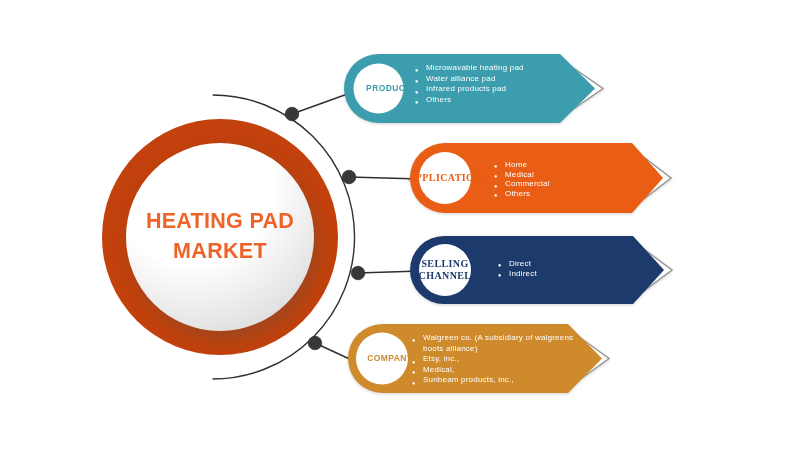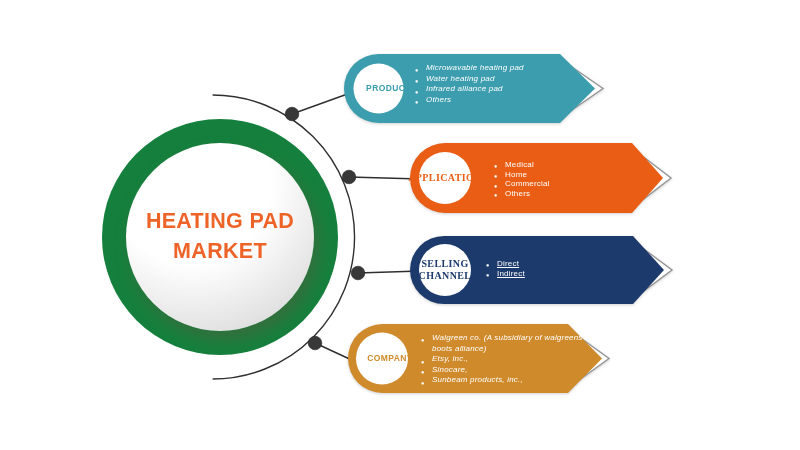--- a/index.html
+++ b/index.html
@@ -34,75 +34,75 @@
   .banner-label.small{font-size:10px;font-family:Liberation Serif, serif;}
   ul.items{
     position:absolute;margin:0;padding:0;list-style:none;color:#ffffff;
   }
   ul.items li{
     position:relative;padding-left:11px;font-size:8px;letter-spacing:0.2px;
   }
   ul.items li::before{
     content:"\25CF";position:absolute;left:0;top:2.4px;font-size:5.5px;color:#ffffff;
   }
-  .lh-a li{line-height:10.6px;font-style:italic;}
+  .lh-a li{line-height:10.6px;}
   .lh-b li{line-height:9.6px;}
   #items-product{left:71px;top:9px;width:180px;}
   #items-application{left:84px;top:17px;width:160px;}
-  #items-selling{left:76px;top:23px;width:130px;text-decoration:underline;}
-  #items-company{left:73px;top:9px;width:176px;}
+  #items-selling{left:88px;top:23px;width:130px;}
+  #items-company{left:64px;top:9px;width:176px;}
 </style>
 </head>
 <body>
 
 <div class="stage">
 
   <svg class="connector-layer" width="800" height="450" viewBox="0 0 800 450">
     <path d="M 212.6 95 A 142 142 0 0 1 212.6 379" fill="none" stroke-width="1.4" stroke="#2f2f2f"></path>
     <line x1="292" y1="114" x2="353" y2="92" stroke-width="1.4" stroke="#2f2f2f"></line>
     <line x1="349" y1="177" x2="420" y2="179" stroke-width="1.4" stroke="#2f2f2f"></line>
     <line x1="358" y1="273" x2="420" y2="271" stroke-width="1.4" stroke="#2f2f2f"></line>
     <line x1="315" y1="343" x2="356" y2="362" stroke-width="1.4" stroke="#2f2f2f"></line>
     <circle cx="292" cy="114" r="6.8" stroke-width="0.6" fill="#383838" stroke="#1f1f1f"></circle>
     <circle cx="349" cy="177" r="6.8" stroke-width="0.6" fill="#383838" stroke="#1f1f1f"></circle>
     <circle cx="358" cy="273" r="6.8" stroke-width="0.6" fill="#383838" stroke="#1f1f1f"></circle>
     <circle cx="315" cy="343" r="6.8" stroke-width="0.6" fill="#383838" stroke="#1f1f1f"></circle>
   </svg>
 
-  <div class="center-ring" style="background: #15803d;">
+  <div class="center-ring" style="background: #c2410c;">
     <div class="center-inner">
       <div class="center-title" style="color: rgb(238, 100, 40);">HEATING PAD MARKET</div>
     </div>
   </div>
 
   <div class="banner" style="left:344px;top:54px;width:262px;height:69px">
     <svg width="262" height="69" viewBox="0 0 262 69">
       <polygon points="212,2 259,34.5 212,67" fill="#ffffff" stroke-width="1.4" stroke="#949494"></polygon>
       <path d="M34.5,0 H216 L251,34.5 L216,69 H34.5 A34.5,34.5 0 0 1 34.5,0 Z" fill="#3b9dad"></path>
       <circle cx="34.5" cy="34.5" r="25" fill="#ffffff"></circle>
     </svg>
     <div class="banner-label" style="left: 19px; top: 10px; width: 51px; height: 49px; color: rgb(59, 157, 173);">PRODUCT</div>
     <ul class="items lh-a" id="items-product">
         <li>Microwavable heating pad</li>
-        <li>Water heating pad</li>
-        <li>Infrared alliance pad</li>
+        <li>Water alliance pad</li>
+        <li>Infrared products pad</li>
         <li>Others</li>
       </ul>
   </div>
 
   <div class="banner" style="left:410px;top:143px;width:263px;height:70px">
     <svg width="263" height="70" viewBox="0 0 263 70">
       <polygon points="218,2 261,35 218,68" fill="#ffffff" stroke-width="1.4" stroke="#949494"></polygon>
       <path d="M35,0 H222 L253,35 L222,70 H35 A35,35 0 0 1 35,0 Z" fill="#e95d14"></path>
       <circle cx="35" cy="35" r="26" fill="#ffffff"></circle>
     </svg>
     <div class="banner-label small" style="left: 8px; top: 10px; width: 54px; height: 50px; color: rgb(233, 93, 20);">APPLICATION</div>
     <ul class="items lh-b" id="items-application">
+        <li>Home</li>
         <li>Medical</li>
-        <li>Home</li>
         <li>Commercial</li>
         <li>Others</li>
       </ul>
   </div>
 
   <div class="banner" style="left:410px;top:236px;width:264px;height:76px">
     <svg width="264" height="68" viewBox="0 0 264 68">
       <polygon points="219,2 262,34 219,66" fill="#ffffff" stroke-width="1.4" stroke="#949494"></polygon>
       <path d="M34,0 H223 L254,34 L223,68 H34 A34,34 0 0 1 34,0 Z" fill="#1c3a6b"></path>
       <circle cx="35" cy="34" r="26" fill="#ffffff"></circle>
@@ -117,18 +117,18 @@
   <div class="banner" style="left:348px;top:324px;width:263px;height:69px">
     <svg width="263" height="69" viewBox="0 0 263 69">
       <polygon points="216,2 261,34.5 216,67" fill="#ffffff" stroke-width="1.4" stroke="#949494"></polygon>
       <path d="M34.5,0 H220 L254,34.5 L220,69 H34.5 A34.5,34.5 0 0 1 34.5,0 Z" fill="#ce8a2b"></path>
       <circle cx="34" cy="34.5" r="26" fill="#ffffff"></circle>
     </svg>
     <div class="banner-label" style="left: 8px; top: 10px; width: 52px; height: 49px; color: rgb(206, 138, 43); margin-left: 8px;">COMPANY</div>
     <ul class="items lh-a" id="items-company">
         <li>Walgreen co. (A subsidiary of walgreens boots alliance)</li>
         <li>Etsy, inc.,</li>
-        <li>Sinocare,</li>
+        <li>Medical,</li>
         <li>Sunbeam products, inc.,</li>
       </ul>
   </div>
 
 </div>
 
 </body></html>

